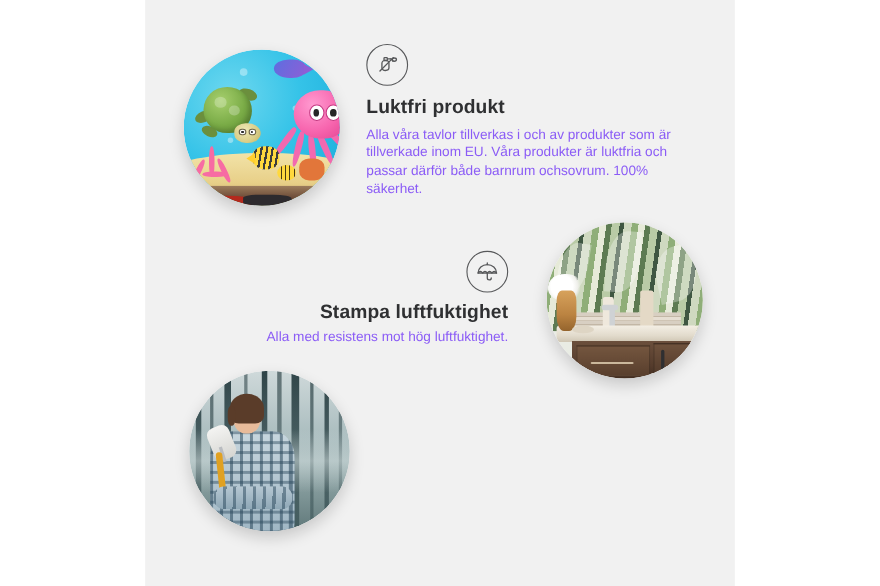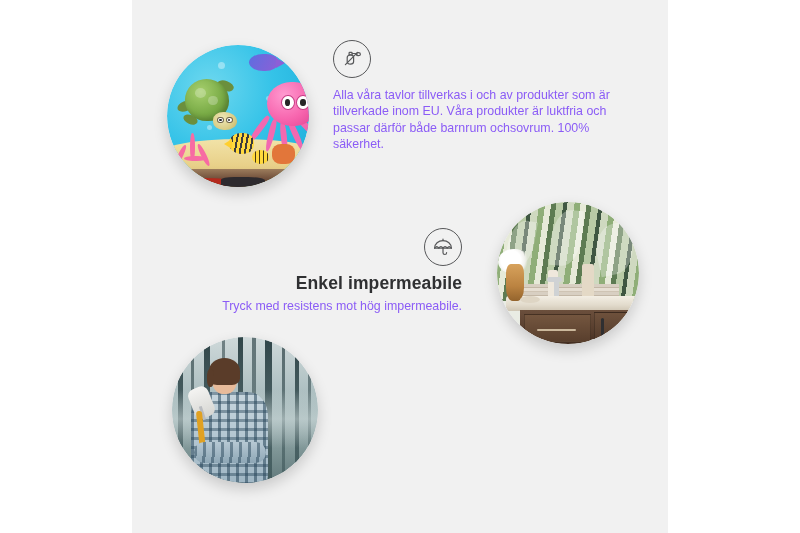--- a/index.html
+++ b/index.html
@@ -492,30 +492,31 @@
     <div class="icon-circle">
       <svg class="ico" width="24" height="24" viewBox="0 0 24 24" fill="none" stroke="#57585a" stroke-width="1.2" stroke-linecap="round" stroke-linejoin="round">
         <path d="M7.2 10.6c0-1.5 1.3-2.7 3.2-2.7s3.2 1.2 3.2 2.7v4.1c0 1.4-1.3 2.4-3.2 2.4s-3.2-1-3.2-2.4z"></path>
         <rect x="9.1" y="5.4" width="3" height="2.6" rx="0.6"></rect>
         <path d="M12.3 6.5h2.6"></path>
         <path d="M14.9 6.5c1.3 0 2.3 0.9 2.3 2.1"></path>
         <ellipse cx="18.4" cy="7.2" rx="2" ry="1.5"></ellipse>
         <path d="M5.4 17.6L17.6 5.4"></path>
       </svg>
     </div>
+    <h2>Luktfri produkt</h2>
     <p>Alla våra tavlor tillverkas i och av produkter som är tillverkade inom EU. Våra produkter är luktfria och passar därför både barnrum ochsovrum. 100% säkerhet.</p>
   </div>
 
   <div class="feature" id="feature-waterproof">
     <div class="icon-circle">
       <svg class="ico" width="24" height="24" viewBox="0 0 24 24" fill="none" stroke="#57585a" stroke-width="1.2" stroke-linecap="round" stroke-linejoin="round">
         <path d="M3.6 13.2C3.6 8.9 7.4 5.6 12 5.6s8.4 3.3 8.4 7.6z"></path>
         <path d="M3.6 13.2c1.4-2 2.8-2 4.2 0 1.4-2 2.8-2 4.2 0 1.4-2 2.8-2 4.2 0 1.4-2 2.8-2 4.2 0"></path>
         <path d="M12 5.6V4.1"></path>
         <path d="M12 13.2v4.6c0 1 0.8 1.7 1.8 1.7s1.8-0.8 1.8-1.8"></path>
       </svg>
     </div>
-    <h2>Enkel impermeabile</h2>
-    <p>Tryck med resistens mot hög impermeabile.</p>
+    <h2>Stampa luftfuktighet</h2>
+    <p>Alla med resistens mot hög luftfuktighet.</p>
   </div>
 
 
 </div>
 
 </body></html>

